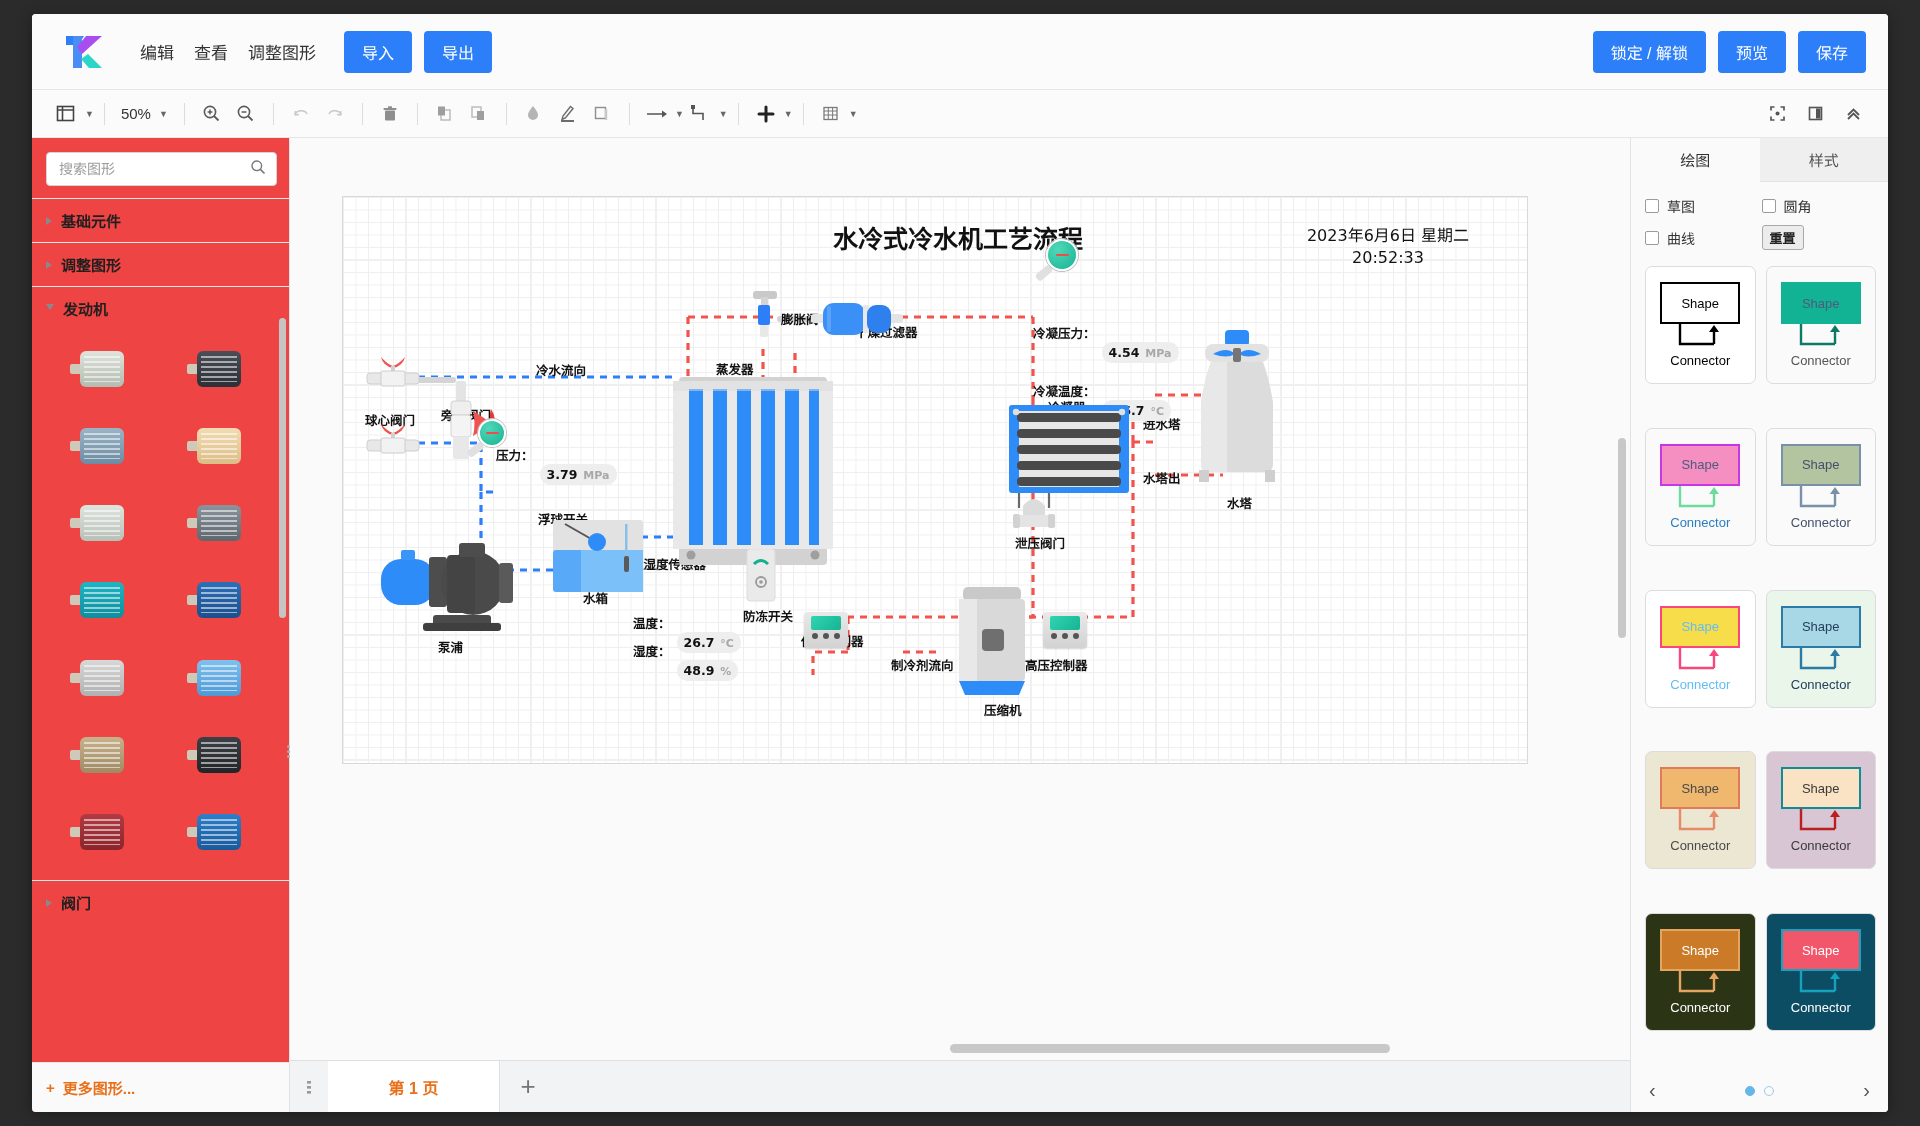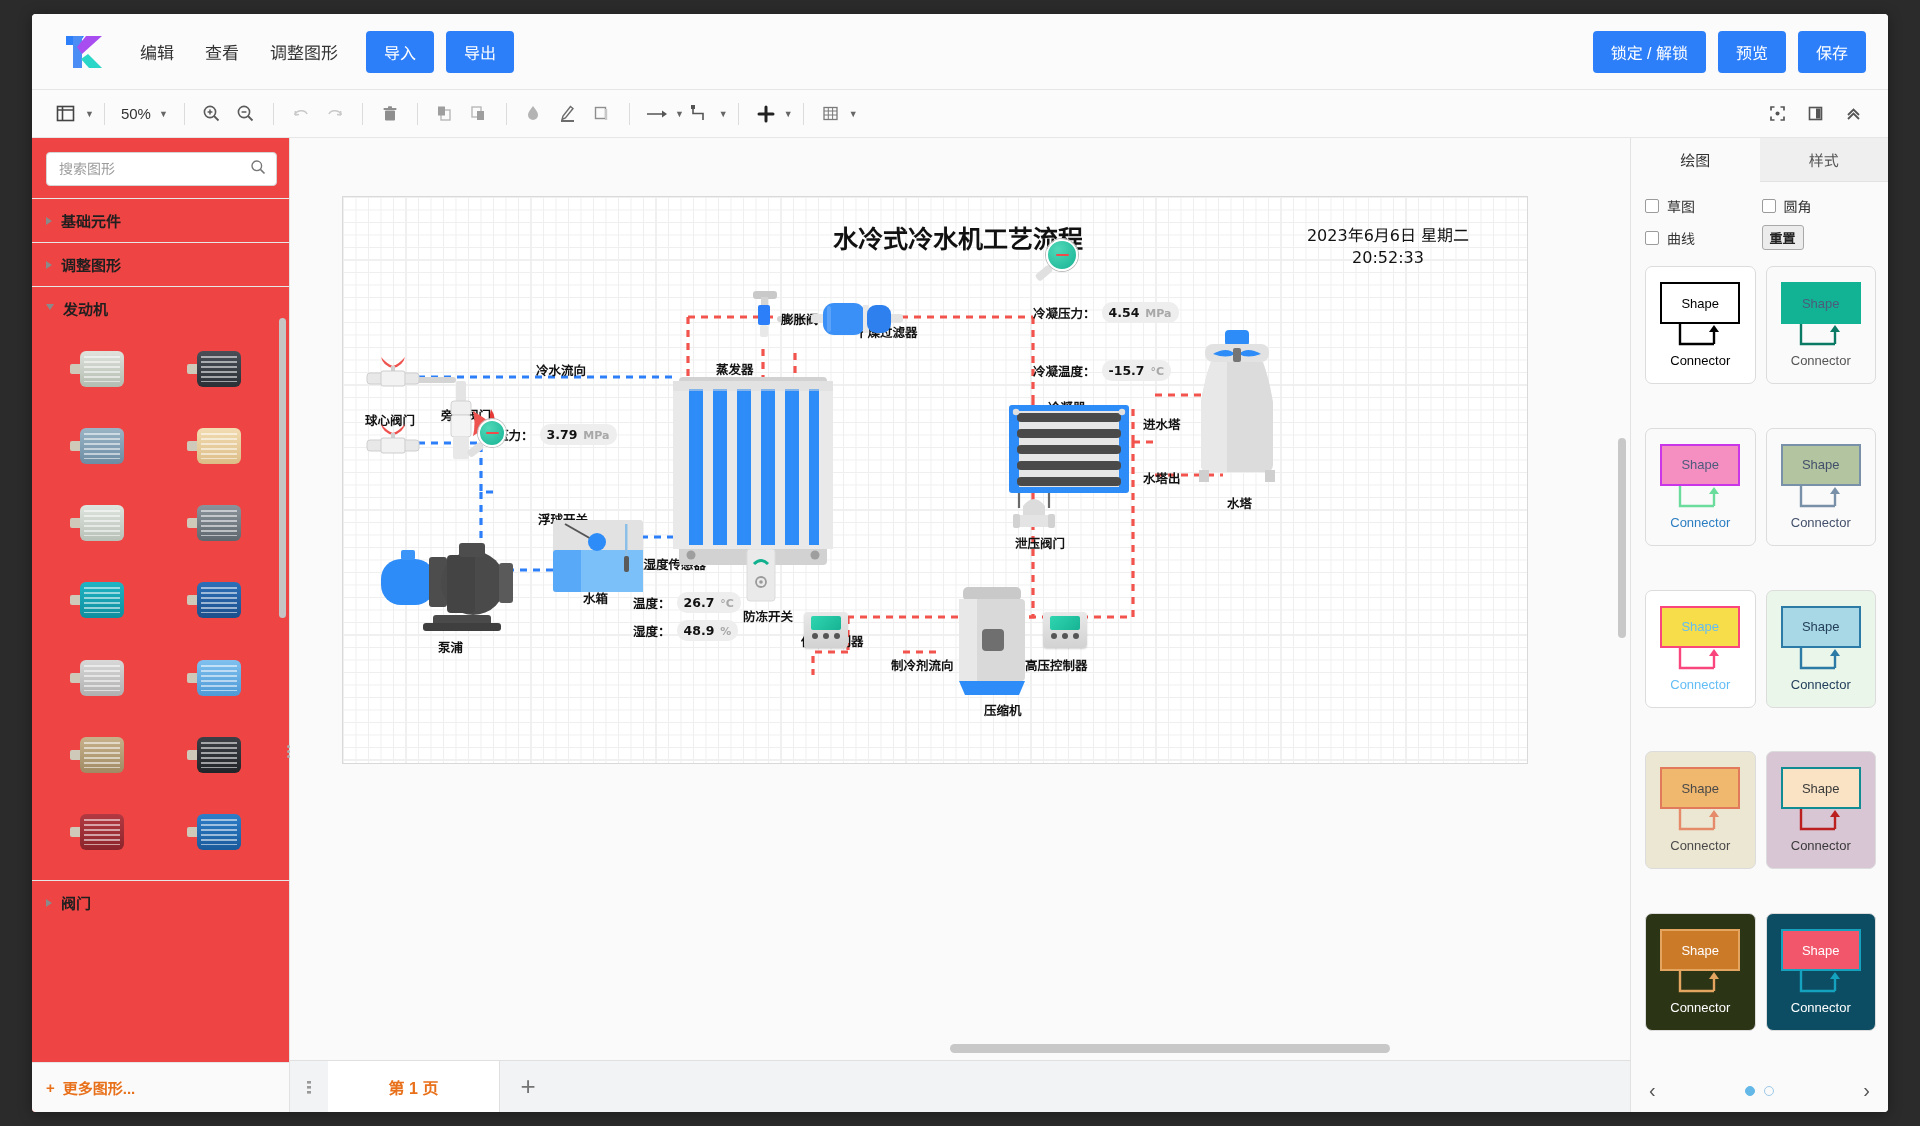--- a/index.html
+++ b/index.html
@@ -22,21 +22,21 @@
   
   .header {
     height:76px; flex:0 0 76px;
     background:#fbfbfb;
     border-bottom:1px solid #e6e6e6;
     display:flex; align-items:center;
     padding:0 22px 0 30px;
     position:relative;
   }
   .logo { width:44px; height:40px; position:relative; margin-right:32px; }
-  .menu-bar { display:flex; gap:27px; align-items:center; }
+  .menu-bar { display:flex; gap:16px; align-items:center; }
   .menu-item {
     font-size:17px; color:#333; cursor:pointer; padding:4px 2px;
     white-space:nowrap;
   }
   .hdr-btns { display:flex; gap:12px; margin-left:26px; }
   .btn-primary {
     background:#2d7ff9; color:#fff; border:none; border-radius:4px;
     font-size:16px; padding:9px 18px; cursor:pointer; white-space:nowrap;
     font-family:inherit;
   }
@@ -159,21 +159,21 @@
     white-space:nowrap;
     font-family:"DejaVu Sans","Liberation Sans",sans-serif;
   }
   .readout {
     position:absolute; display:flex; align-items:center; gap:6px;
     font-size:12.5px; font-weight:bold; color:#111; white-space:nowrap;
     font-family:"DejaVu Sans","Liberation Sans",sans-serif;
   }
   .readout .val {
     background:#eeeeee; padding:3px 7px; border-radius:10px;
-    display:flex; gap:6px; align-items:baseline;
+    display:flex; gap:6px; align-items:baseline;margin-top:40px;
   }
   .readout .unit { color:#a8a8a8; font-weight:bold; font-size:11px; }
   
   .eq { position:absolute; }
   .gauge {
     width:28px;height:28px;border-radius:50%;
     background:radial-gradient(circle at 35% 30%, #4fd8b8, #17b394);
     border:2.5px solid #ffffff; box-shadow:0 0 0 1px #bdbdbd;
     display:flex;align-items:center;justify-content:center;
   }

